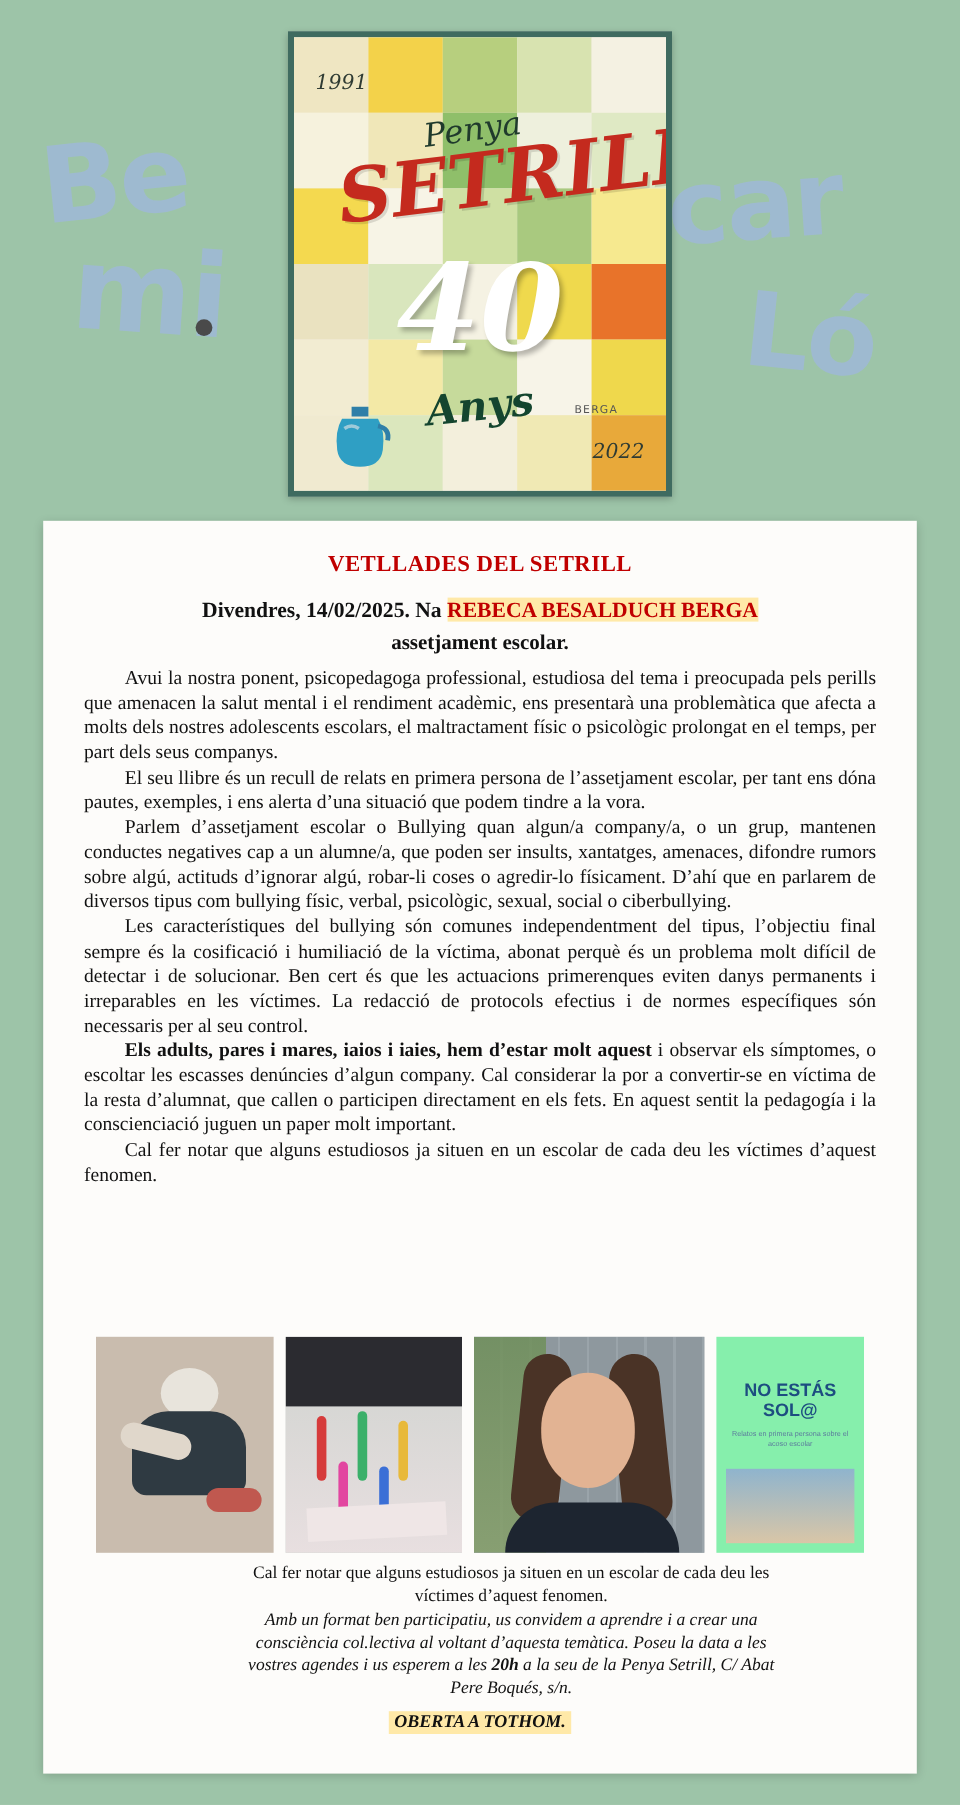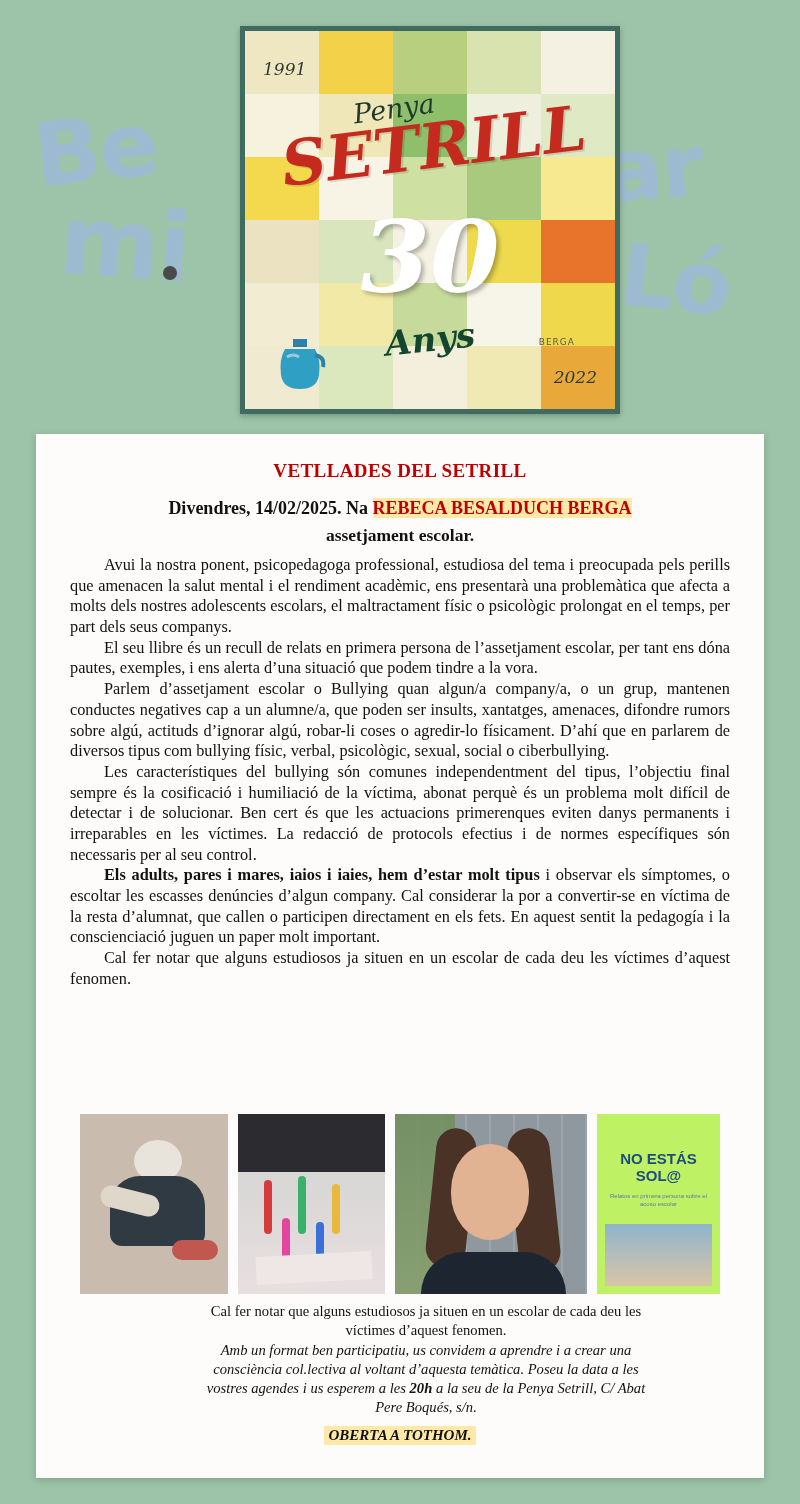--- a/index.html
+++ b/index.html
@@ -52,21 +52,21 @@
     width: 14px; height: 14px;
     border-radius: 50%;
     background: #4a4a4a;
   }
 
   
   .poster-wrap {
     position: absolute;
     left: 240px;
     top: 26px;
-    width: 380px;
+    width: 320px;
     height: 388px;
     border: 5px solid #3f6b60;
     background: #f1eee3;
     box-shadow: 0 2px 6px rgba(0,0,0,.25);
     box-sizing: border-box;
     overflow: hidden;
   }
   .poster-grid {
     position: absolute;
     inset: 0;
@@ -219,21 +219,21 @@
     width: 640px;
     height: 180px;
     display: flex;
     gap: 10px;
     z-index: 1;
   }
   .ph { position: relative; overflow: hidden; }
   .ph-1 { width: 150px; background: #c9bcae; }
   .ph-2 { width: 150px; background: #cfd3cf; }
   .ph-3 { width: 195px; background: #9aa3a8; }
-  .ph-4 { width: 125px; background: #bef264; }
+  .ph-4 { width: 125px; background: #86efac; }
 
   
   .fig-head {
     position: absolute; left: 54px; top: 26px;
     width: 48px; height: 42px; border-radius: 50%;
     background: #e8e4dc;
   }
   .fig-body {
     position: absolute; left: 30px; top: 62px;
     width: 95px; height: 70px; border-radius: 30px 30px 12px 12px;
@@ -360,21 +360,21 @@
     <div style="background:#f0ead0"></div>
       <div style="background:#dbe7bd"></div>
       <div style="background:#f3efdc"></div>
       <div style="background:#f0e9b4"></div>
       <div style="background:#e8a93a"></div>
   </div>
   <div class="poster-year year-1991">1991</div>
   <div class="poster-year year-2022">2022</div>
   <div class="poster-penya">Penya</div>
   <div class="poster-setrill">SETRILL</div>
-  <div class="poster-30">30</div>
+  <div class="poster-30">40</div>
   <div class="poster-anys">Anys</div>
   <svg class="poster-jar" viewBox="0 0 54 62">
     <path d="M20 8 h14 v8 h-14 z" fill="#2f7fa8"></path>
     <path d="M12 18 h30 q6 10 4 26 q-2 14 -19 14 q-17 0 -19 -14 q-2 -16 4 -26 z" fill="#2f9fc4"></path>
     <path d="M42 24 q10 2 8 12" stroke="#2f7fa8" stroke-width="4" fill="none"></path>
     <path d="M14 26 q6 -4 12 0" stroke="#e8e8e8" stroke-width="3" fill="none" opacity=".6"></path>
   </svg>
   <div class="poster-mark">BERGA</div>
 </div>
 
@@ -392,21 +392,21 @@
 
   <div class="doc-sub2">
     <div>assetjament escolar.</div>
   </div>
 
   <div class="body-text">
     <p>Avui la nostra ponent, psicopedagoga professional, estudiosa del tema i preocupada pels perills que amenacen la salut mental i el rendiment acadèmic, ens presentarà una problemàtica que afecta a molts dels nostres adolescents escolars, el maltractament físic o psicològic prolongat en el temps, per part dels seus companys.</p>
     <p>El seu llibre és un recull de relats en primera persona de l’assetjament escolar, per tant ens dóna pautes, exemples, i ens alerta d’una situació que podem tindre a la vora.</p>
     <p>Parlem d’assetjament escolar o Bullying quan algun/a company/a, o un grup, mantenen conductes negatives cap a un alumne/a, que poden ser insults, xantatges, amenaces, difondre rumors sobre algú, actituds d’ignorar algú, robar-li coses o agredir-lo físicament. D’ahí que en parlarem de diversos tipus com bullying físic, verbal, psicològic, sexual, social o ciberbullying.</p>
     <p>Les característiques del bullying són comunes independentment del tipus, l’objectiu final sempre és la cosificació i humiliació de la víctima, abonat perquè és un problema molt difícil de detectar i de solucionar. Ben cert és que les actuacions primerenques eviten danys permanents i irreparables en les víctimes. La redacció de protocols efectius i de normes  específiques són necessaris per al seu control.</p>
-    <p><b>Els adults, pares i mares, iaios i iaies, hem d’estar molt tipus</b><span> i observar els símptomes, o escoltar les escasses denúncies d’algun company. Cal considerar la por a convertir-se en víctima  de la resta d’alumnat, que callen o participen directament en els fets. En aquest sentit la pedagogía i la conscienciació juguen un paper molt important.</span></p>
+    <p><b>Els adults, pares i mares, iaios i iaies, hem d’estar molt aquest</b><span> i observar els símptomes, o escoltar les escasses denúncies d’algun company. Cal considerar la por a convertir-se en víctima  de la resta d’alumnat, que callen o participen directament en els fets. En aquest sentit la pedagogía i la conscienciació juguen un paper molt important.</span></p>
     <p>Cal fer notar que alguns estudiosos ja situen en un escolar de cada deu les víctimes d’aquest fenomen.</p>
   </div>
 
   <div class="img-row">
     <div class="ph ph-1">
       <div class="fig-head"></div>
       <div class="fig-body"></div>
       <div class="fig-arm"></div>
       <div class="fig-shoe"></div>
     </div>

